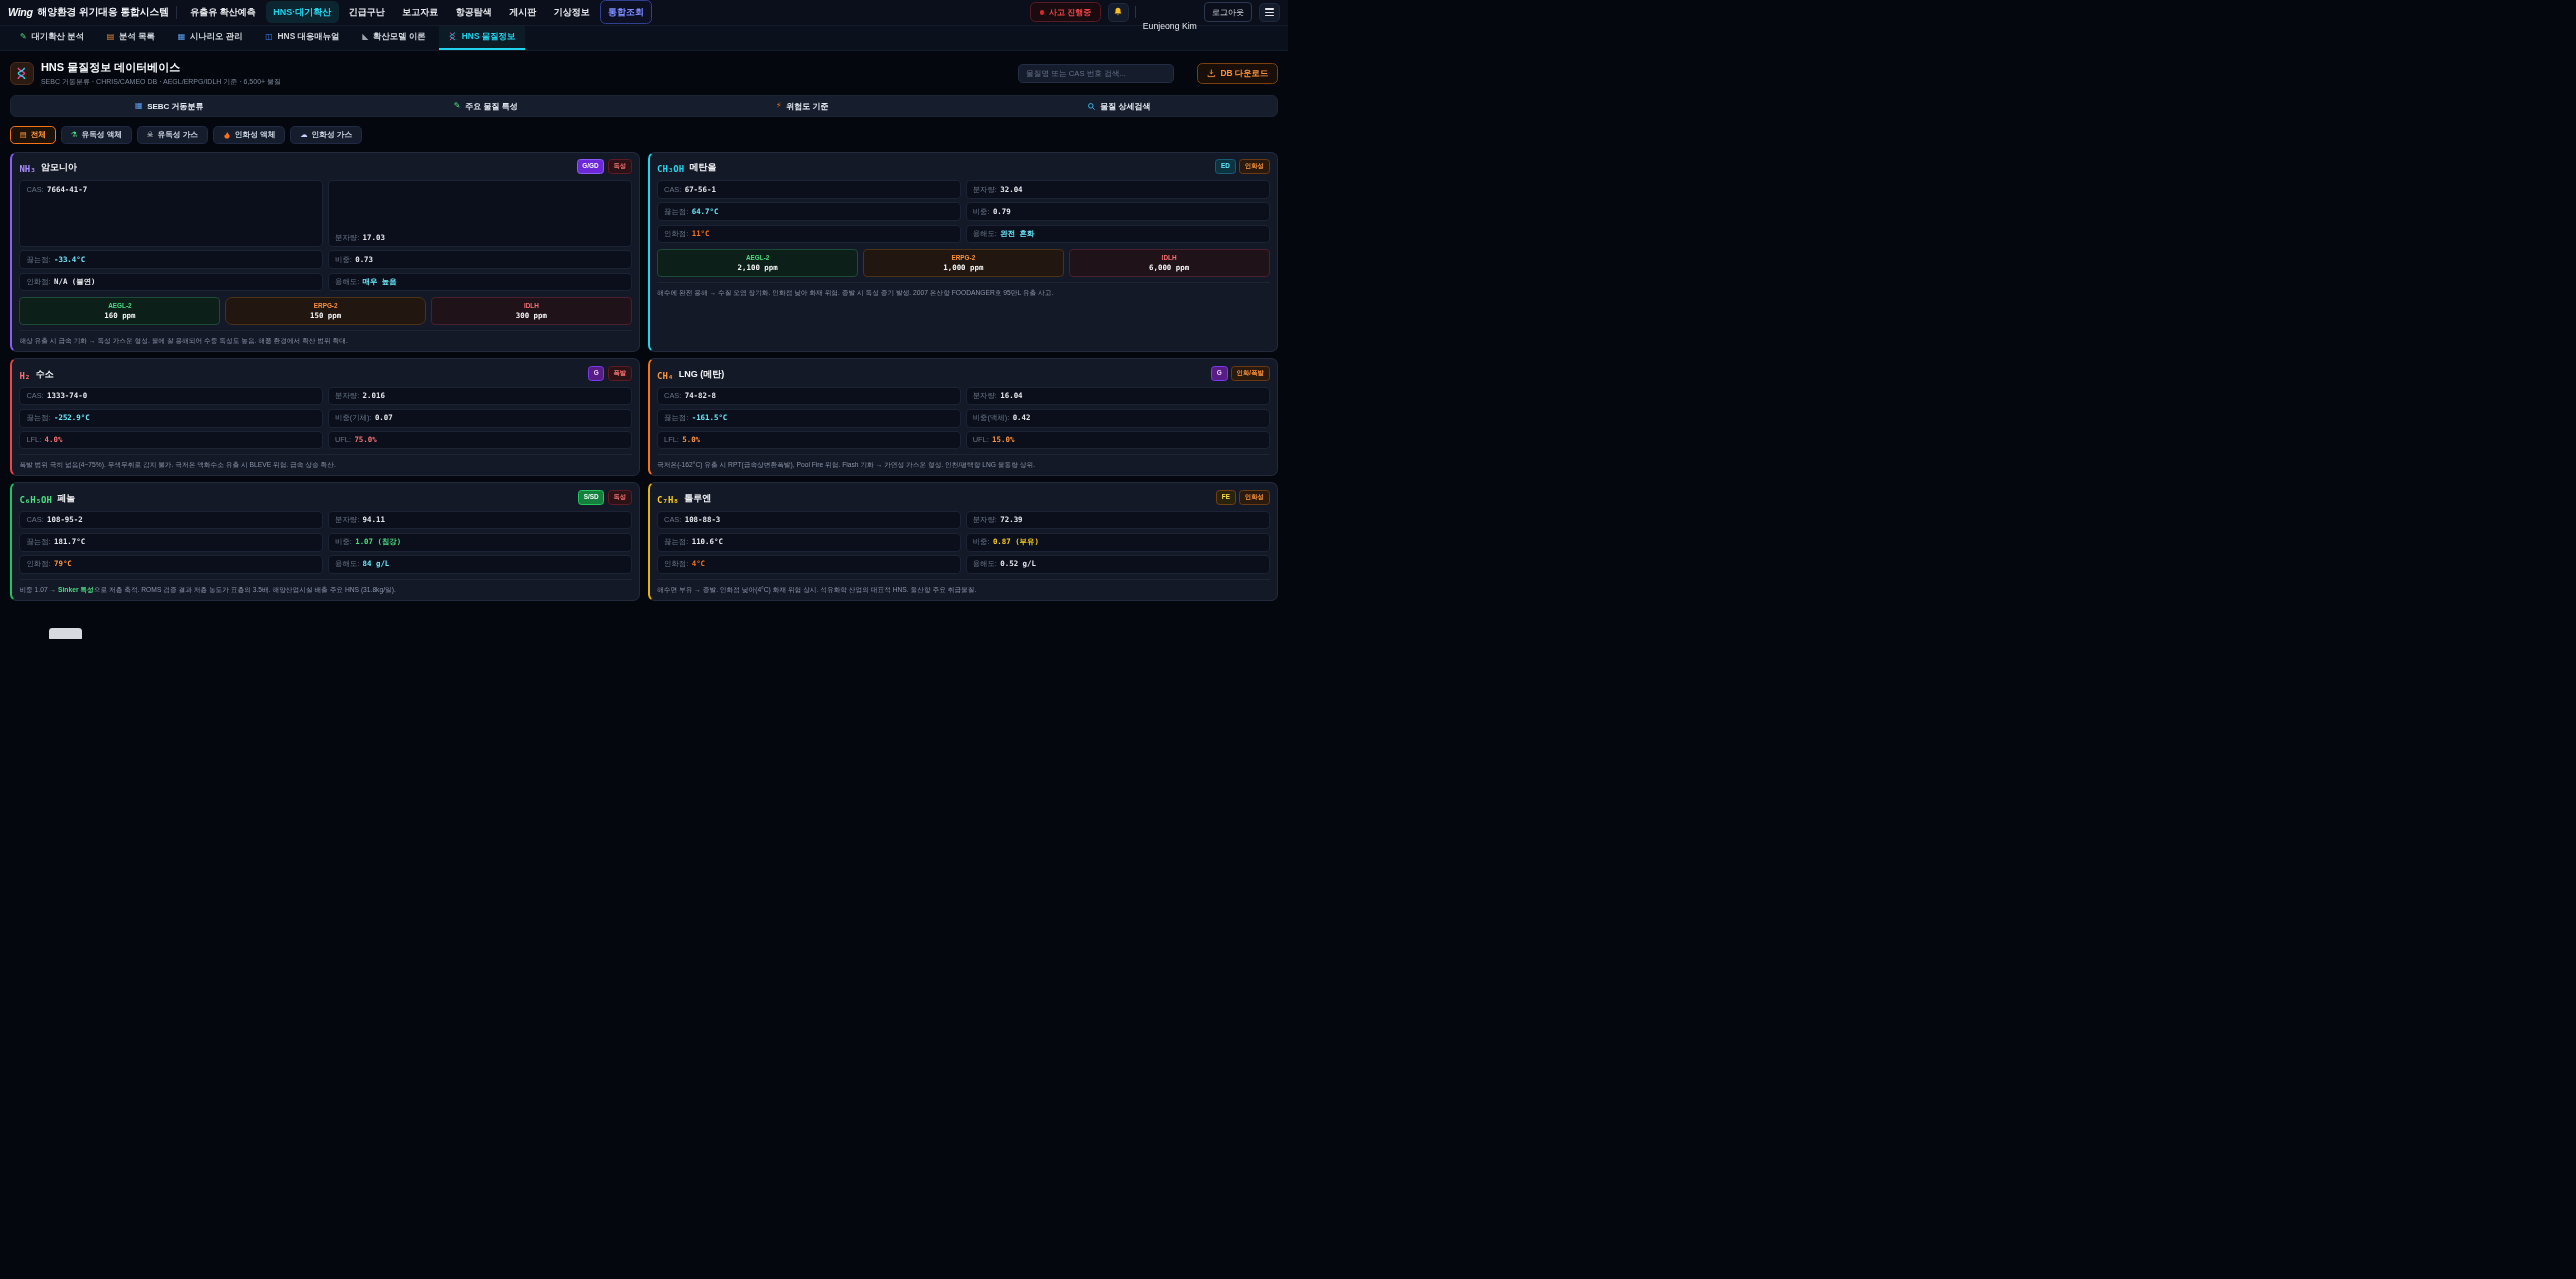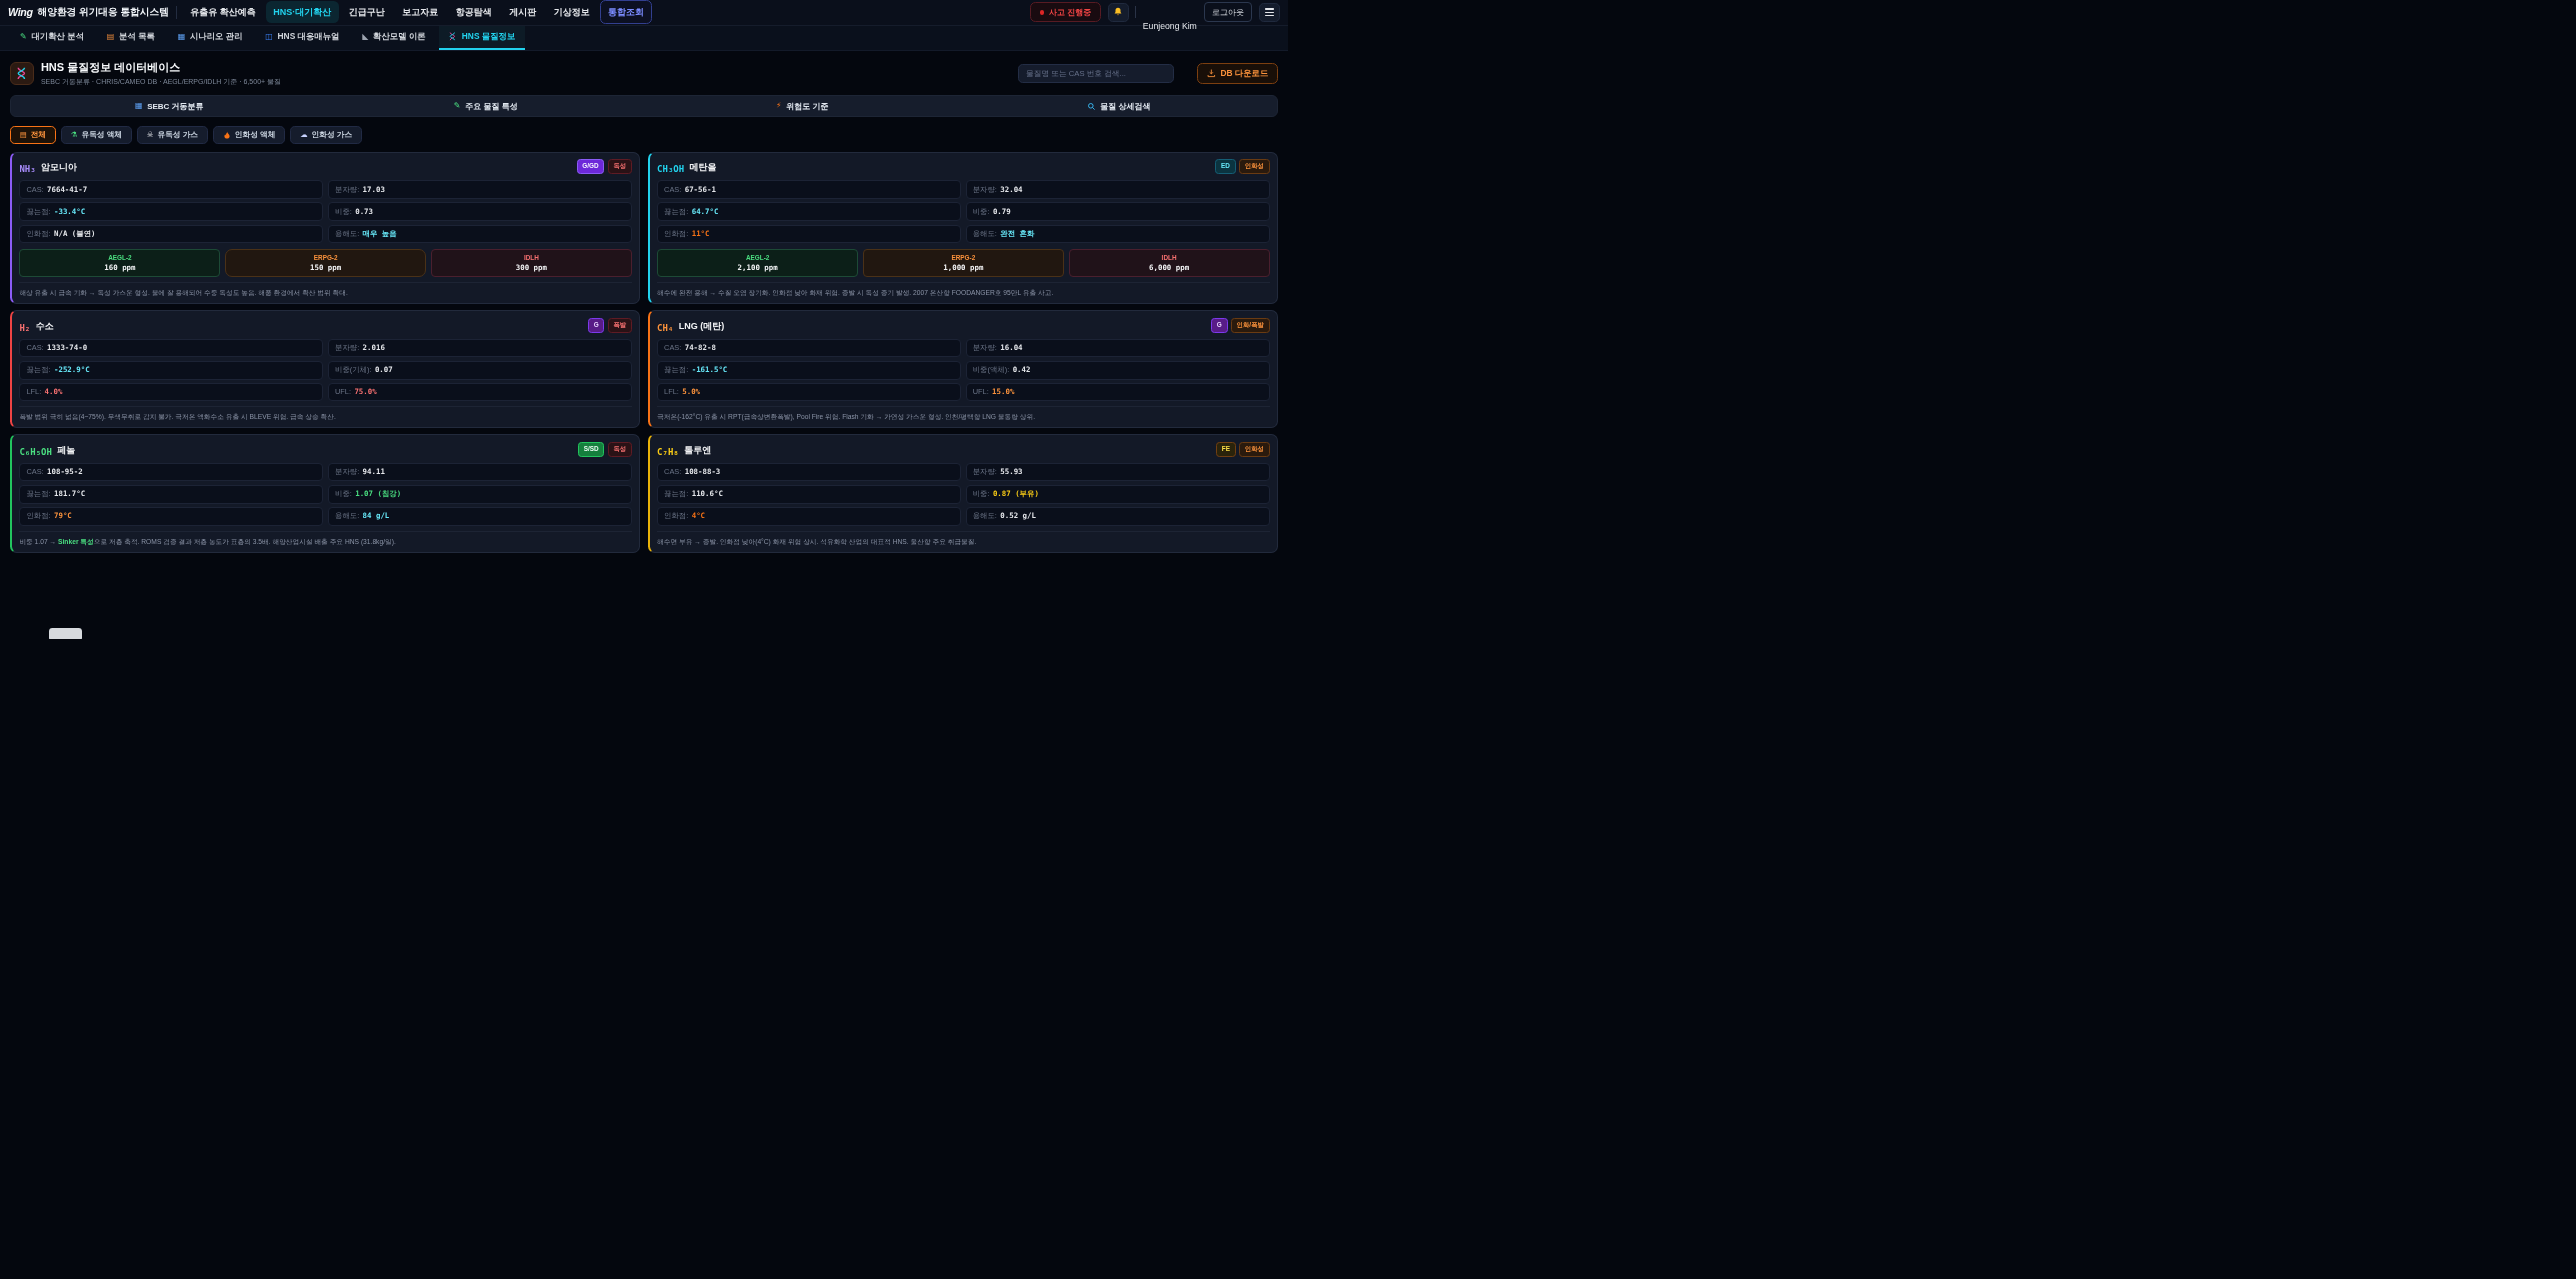--- a/index.html
+++ b/index.html
@@ -257,21 +257,21 @@
           <span class="badge" style="color: rgb(248, 113, 113); background: rgb(42, 18, 22); border-color: rgb(95, 27, 36);">독성</span>
         </div>
     </div>
     <div class="fields">
         <div class="cell">
           <span class="flabel">CAS:</span>
           <span class="fvalue" style="color: rgb(229, 231, 235);">7664-41-7</span>
         </div>
         <div class="cell">
           <span class="flabel">분자량:</span>
-          <span class="fvalue" style="color: rgb(229, 231, 235);">17.03</span>
+          <span class="fvalue" style="color: rgb(229, 231, 235); margin-top: 48px;">17.03</span>
         </div>
         <div class="cell">
           <span class="flabel">끓는점:</span>
           <span class="fvalue" style="color: rgb(103, 232, 249);">-33.4°C</span>
         </div>
         <div class="cell">
           <span class="flabel">비중:</span>
           <span class="fvalue" style="color: rgb(229, 231, 235);">0.73</span>
         </div>
         <div class="cell">
@@ -473,21 +473,21 @@
           <span class="badge" style="color: rgb(251, 146, 60); background: rgb(42, 26, 13); border-color: rgb(106, 59, 18);">인화성</span>
         </div>
     </div>
     <div class="fields">
         <div class="cell">
           <span class="flabel">CAS:</span>
           <span class="fvalue" style="color: rgb(229, 231, 235);">108-88-3</span>
         </div>
         <div class="cell">
           <span class="flabel">분자량:</span>
-          <span class="fvalue" style="color: rgb(229, 231, 235);">55.93</span>
+          <span class="fvalue" style="color: rgb(229, 231, 235);">72.39</span>
         </div>
         <div class="cell">
           <span class="flabel">끓는점:</span>
           <span class="fvalue" style="color: rgb(229, 231, 235);">110.6°C</span>
         </div>
         <div class="cell">
           <span class="flabel">비중:</span>
           <span class="fvalue" style="color: rgb(250, 204, 21);">0.87 (부유)</span>
         </div>
         <div class="cell">

